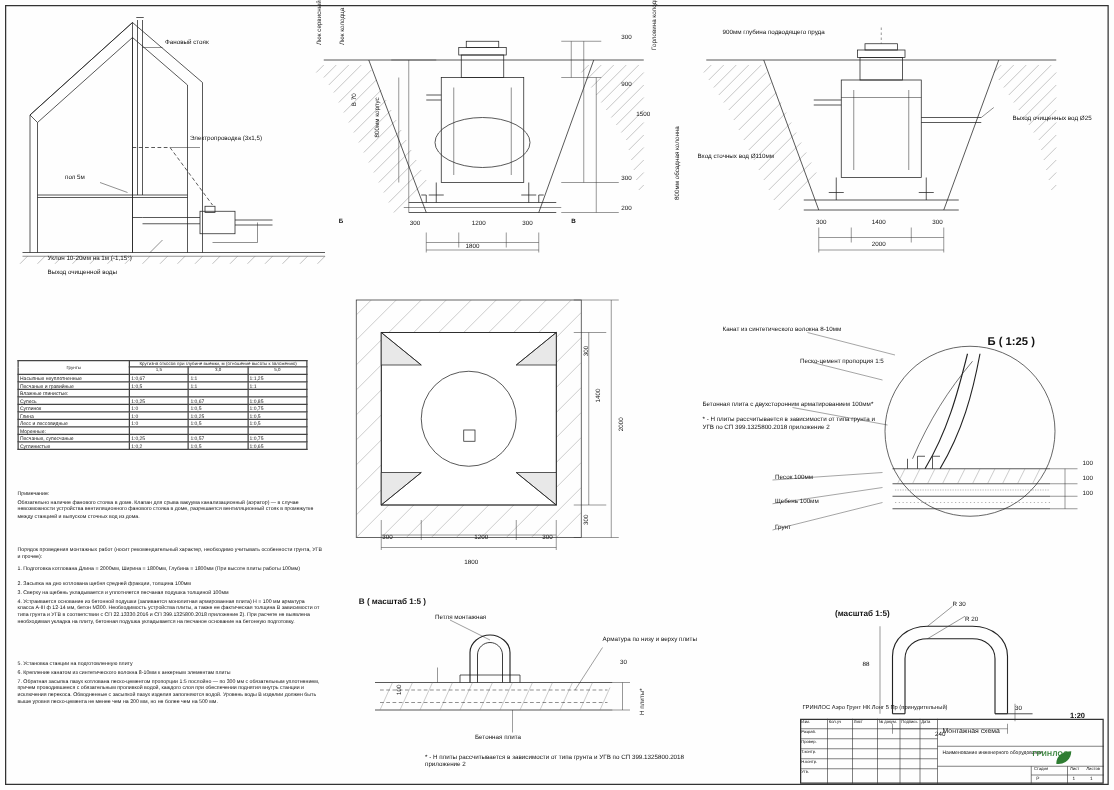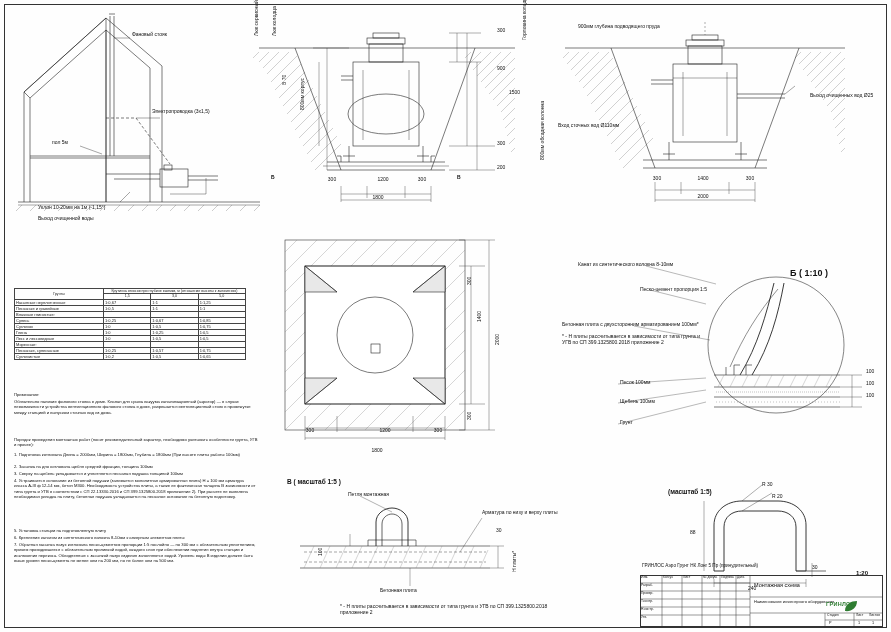--- a/index.html
+++ b/index.html
@@ -381,21 +381,21 @@
       <path d="M30,92 C44,60 58,38 78,14" stroke-width="0.5"></path>
     </g>
     <g fill="none" stroke="#333" stroke-width="0.4">
       <line x1="140" y1="100" x2="162" y2="100"></line>
       <line x1="140" y1="112" x2="162" y2="112"></line>
       <line x1="140" y1="122" x2="162" y2="122"></line>
       <line x1="140" y1="132" x2="162" y2="132"></line>
       <line x1="152" y1="100" x2="152" y2="132"></line>
     </g>
   </svg>
-  <div class="lbl b big" style="left:790px;top:268px;">Б ( 1:10 )</div>
+  <div class="lbl b big" style="left:790px;top:268px;">Б ( 1:25 )</div>
   <div class="lbl" style="left:578px;top:262px;">Канат из синтетического волокна 8-10мм</div>
   <div class="lbl" style="left:640px;top:287px;">Песко-цемент пропорция 1:5</div>
   <div class="lbl" style="left:562px;top:322px;">Бетонная плита с двухсторонним арматированием 100мм*</div>
   <div class="lbl" style="left:562px;top:334px;width:140px;white-space:pre-wrap;">* - Н плиты рассчитывается в зависимости от типа грунта и УГВ по СП 399.1325800.2018 приложение 2</div>
   <div class="lbl" style="left:620px;top:380px;">Песок 100мм</div>
   <div class="lbl" style="left:620px;top:399px;">Щебень 100мм</div>
   <div class="lbl" style="left:620px;top:420px;">Грунт</div>
   <div class="lbl" style="left:866px;top:369px;">100</div>
   <div class="lbl" style="left:866px;top:381px;">100</div>
   <div class="lbl" style="left:866px;top:393px;">100</div>

